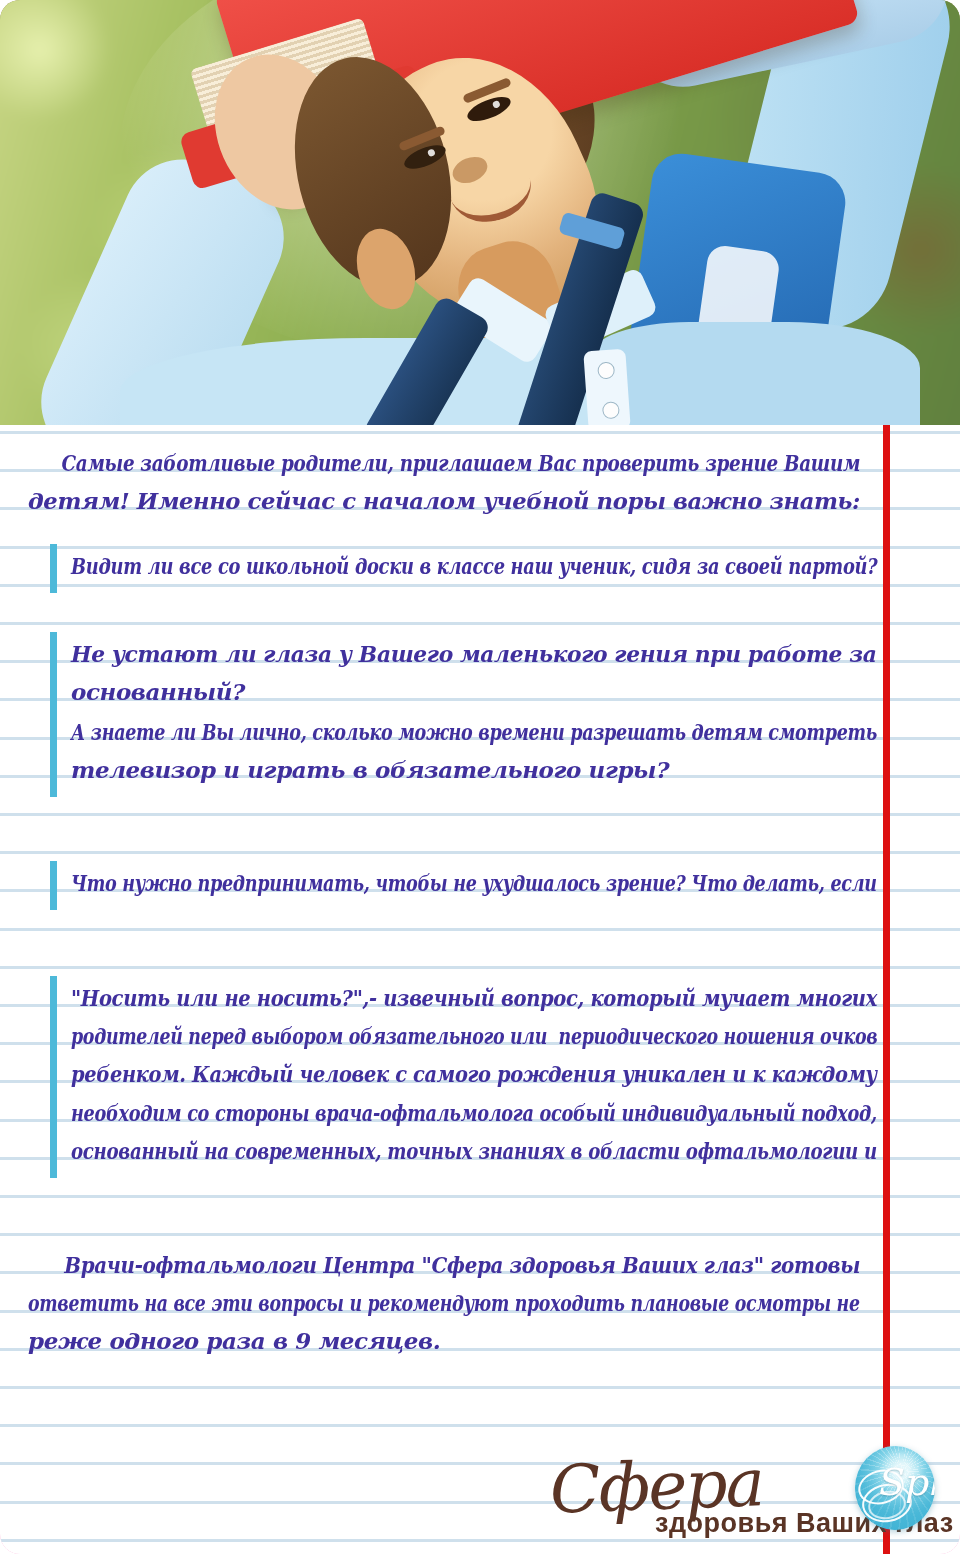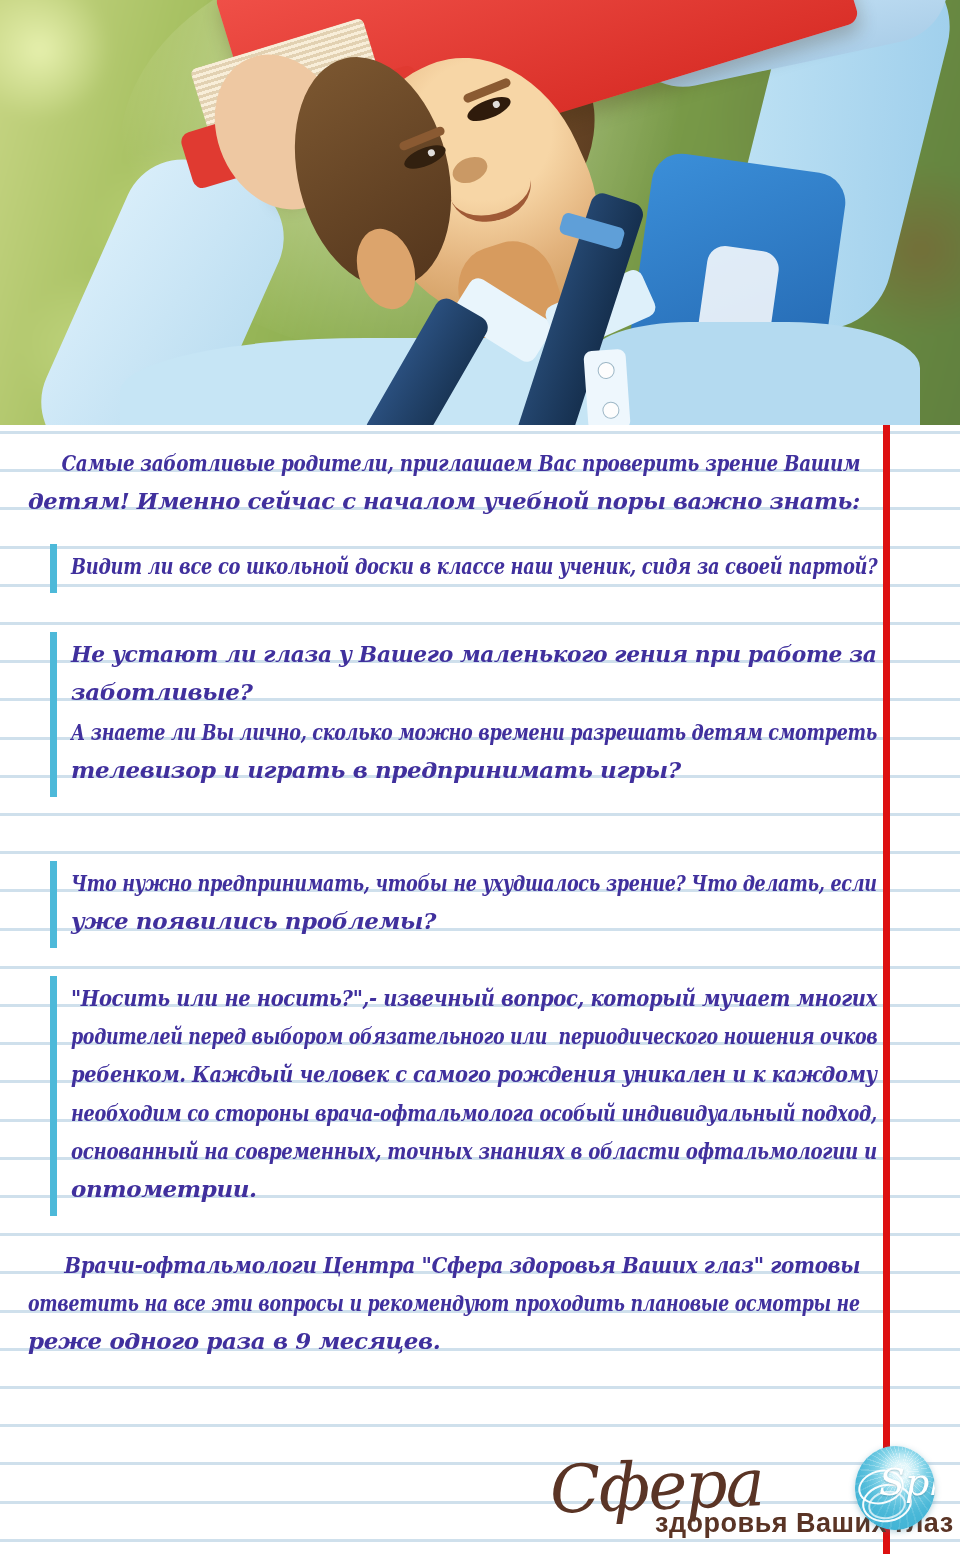--- a/index.html
+++ b/index.html
@@ -1,17 +1,17 @@
 <!DOCTYPE html>
 <html style="--text: #40309d; --ruled-line: #cfe0ec; --accent-bar: #4db9d9; --margin-line: #dd1011; --logo-brown: #5a3425; --badge-blue: #44b5d6;"><head>
 <meta charset="utf-8">
 <style>
   html,body{margin:0;padding:0;background:#fff;}
   .page{position:relative;width:960px;height:1554px;overflow:hidden;background:#f9a8d4;
-        font-family:"DejaVu Serif", serif;}
+        font-family:"DejaVu Serif", serif;border-radius:20px;}
 
   
   .photo{position:absolute;left:0;top:0;width:960px;height:425px;overflow:hidden;background:#8fb052;}
   .photo *{position:absolute;}
   .ph-bg{left:-20px;top:-20px;width:1000px;height:465px;
     background:
       radial-gradient(circle 70px at 6% 15%, rgba(235,244,180,.9), transparent 71px),
       radial-gradient(circle 90px at 20% 55%, rgba(205,224,135,.75), transparent 91px),
       radial-gradient(circle 60px at 33% 22%, rgba(225,238,165,.6), transparent 61px),
       radial-gradient(circle 110px at 84% 28%, rgba(110,134,66,.85), transparent 111px),
@@ -162,40 +162,38 @@
       <div class="line first" style="transform-origin: left center; transform: scaleX(0.798464);">Самые заботливые родители, приглашаем Вас проверить зрение Вашим</div>
       <div class="line" style="transform-origin: left center; transform: scaleX(0.985782);">детям! Именно сейчас с началом учебной поры важно знать:</div>
     </div>
 
     <div class="quote" style="top:547px">
       <div class="line" style="transform-origin: left center; transform: scaleX(0.775746);">Видит ли все со школьной доски в классе наш ученик, сидя за своей партой?</div>
     </div>
 
     <div class="quote" style="top:635px">
       <div class="line" style="transform-origin: left center; transform: scaleX(0.947121);">Не устают ли глаза у Вашего маленького гения при работе за</div>
-      <div class="line">заботливые?</div>
+      <div class="line">основанный?</div>
     </div>
 
     <div class="quote" style="top:713px">
       <div class="line" style="transform-origin: left center; transform: scaleX(0.762535);">А знаете ли Вы лично, сколько можно времени разрешать детям смотреть</div>
-      <div class="line">телевизор и играть в предпринимать игры?</div>
+      <div class="line">телевизор и играть в обязательного игры?</div>
     </div>
 
     <div class="quote" style="top:864px">
       <div class="line" style="transform-origin: left center; transform: scaleX(0.764706);">Что нужно предпринимать, чтобы не ухудшалось зрение? Что делать, если</div>
-      <div class="line">уже появились проблемы?</div>
     </div>
 
     <div class="quote" style="top:979px">
       <div class="line" style="transform-origin: left center; transform: scaleX(0.848421);">"Носить или не носить?",- извечный вопрос, который мучает многих</div>
       <div class="line" style="transform-origin: left center; transform: scaleX(0.755389);">родителей перед выбором обязательного или  периодического ношения очков</div>
       <div class="line" style="transform-origin: left center; transform: scaleX(0.843979);">ребенком. Каждый человек с самого рождения уникален и к каждому</div>
       <div class="line" style="transform-origin: left center; transform: scaleX(0.769084);">необходим со стороны врача-офтальмолога особый индивидуальный подход,</div>
       <div class="line" style="transform-origin: left center; transform: scaleX(0.790196);">основанный на современных, точных знаниях в области офтальмологии и</div>
-      <div class="line">оптометрии.</div>
     </div>
 
     <div class="para" style="top:1246px">
       <div class="line first" style="transform-origin: left center; transform: scaleX(0.863071);">Врачи-офтальмологи Центра "Сфера здоровья Ваших глаз" готовы</div>
       <div class="line" style="transform-origin: left center; transform: scaleX(0.754306);">ответить на все эти вопросы и рекомендуют проходить плановые осмотры не</div>
       <div class="line">реже одного раза в 9 месяцев.</div>
     </div>
 
   </div>
 

